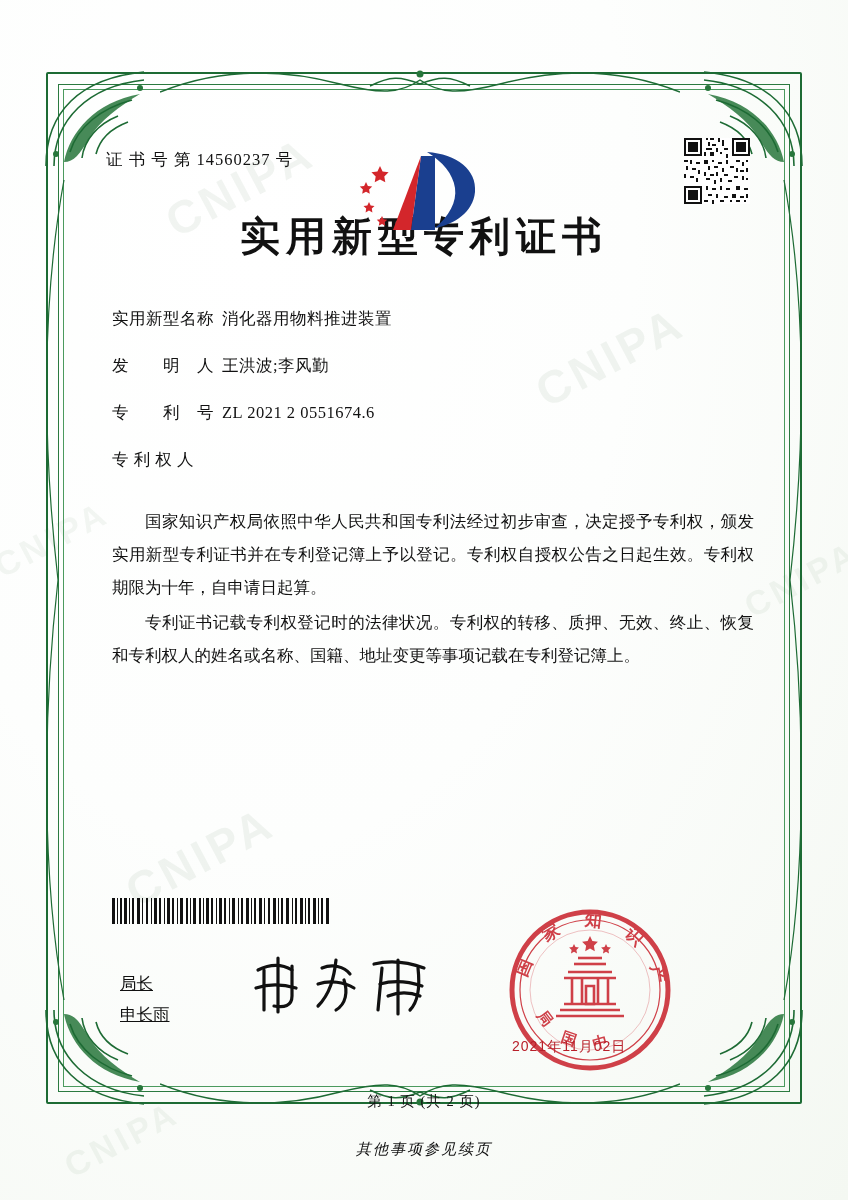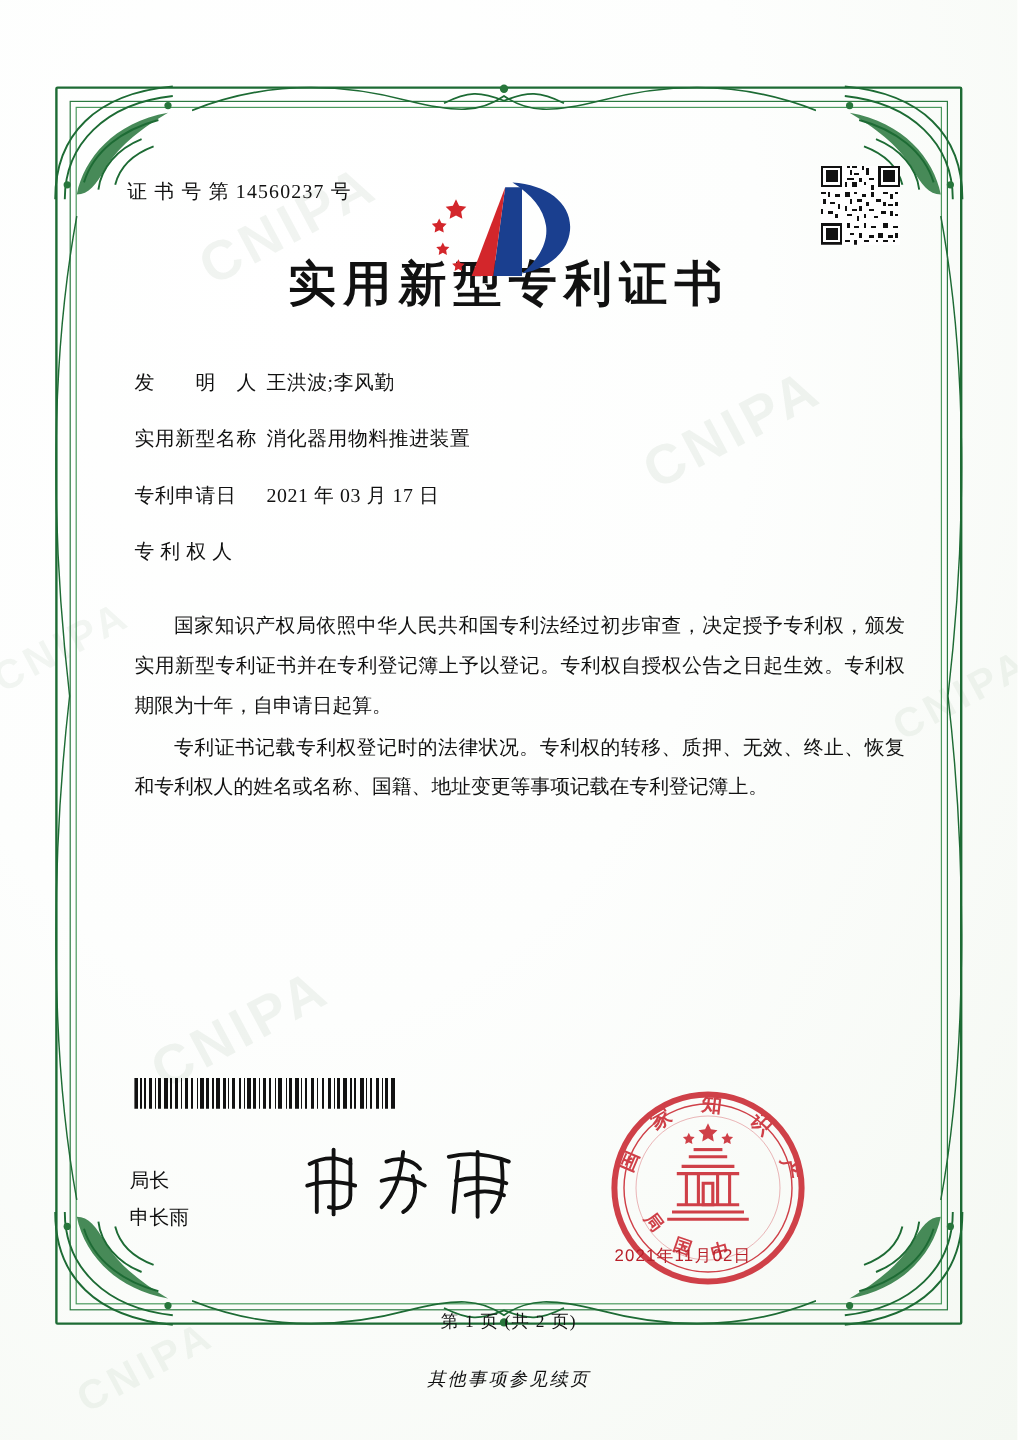--- a/index.html
+++ b/index.html
@@ -91,21 +91,21 @@
     margin-top:34px;margin-left:22px;margin-right:4px;
     font-size:16.5px;line-height:2.0;color:#111;
     text-align:justify;
   }
   .para p{margin:0 0 2px 0;text-indent:2em;}
 
   .barcode{
     position:absolute;left:112px;top:898px;width:218px;height:26px;
   }
   .sign-block{
-    position:absolute;left:108px;top:968px;font-size:16.5px;line-height:1.9;color:#111;
+    position:absolute;left:120px;top:968px;font-size:16.5px;line-height:1.9;color:#111;text-decoration:underline;
   }
   .signature{
     position:absolute;left:248px;top:950px;width:210px;height:70px;
   }
   .seal{
     position:absolute;left:500px;top:900px;width:180px;height:180px;
   }
   .seal-date{
     position:absolute;left:512px;top:1038px;
     font-size:14px;color:#b8202a;letter-spacing:1px;
@@ -305,35 +305,35 @@
         <rect x="26" y="31" width="2" height="1"></rect>
           <rect x="30" y="31" width="1" height="1"></rect>
       </g>
     </svg>
 
     <div class="title">实用新型专利证书</div>
 
     <div class="fields">
       <div class="frow">
         <div class="flabel">
+            <span>实用新型名称</span>
+          </div>
+        <div class="fval">消化器用物料推进装置</div>
+      </div>
+      <div class="frow">
+        <div class="flabel">
             <span>发　　明　人</span>
           </div>
         <div class="fval">王洪波;李风勤</div>
       </div>
       <div class="frow">
         <div class="flabel">
-            <span>实用新型名称</span>
+            <span>专　　利　号</span>
           </div>
-        <div class="fval">消化器用物料推进装置</div>
-      </div>
-      <div class="frow">
-        <div class="flabel">
-            <span>专利申请日</span>
-          </div>
-        <div class="fval">2021 年 03 月 17 日</div>
+        <div class="fval">ZL 2021 2 0551674.6</div>
       </div>
       <div class="frow">
         <div class="flabel">
             <span>专 利 权 人</span>
           </div>
       </div>
     </div>
 
     <div class="para">
       <p>国家知识产权局依照中华人民共和国专利法经过初步审查，决定授予专利权，颁发实用新型专利证书并在专利登记簿上予以登记。专利权自授权公告之日起生效。专利权期限为十年，自申请日起算。</p>

